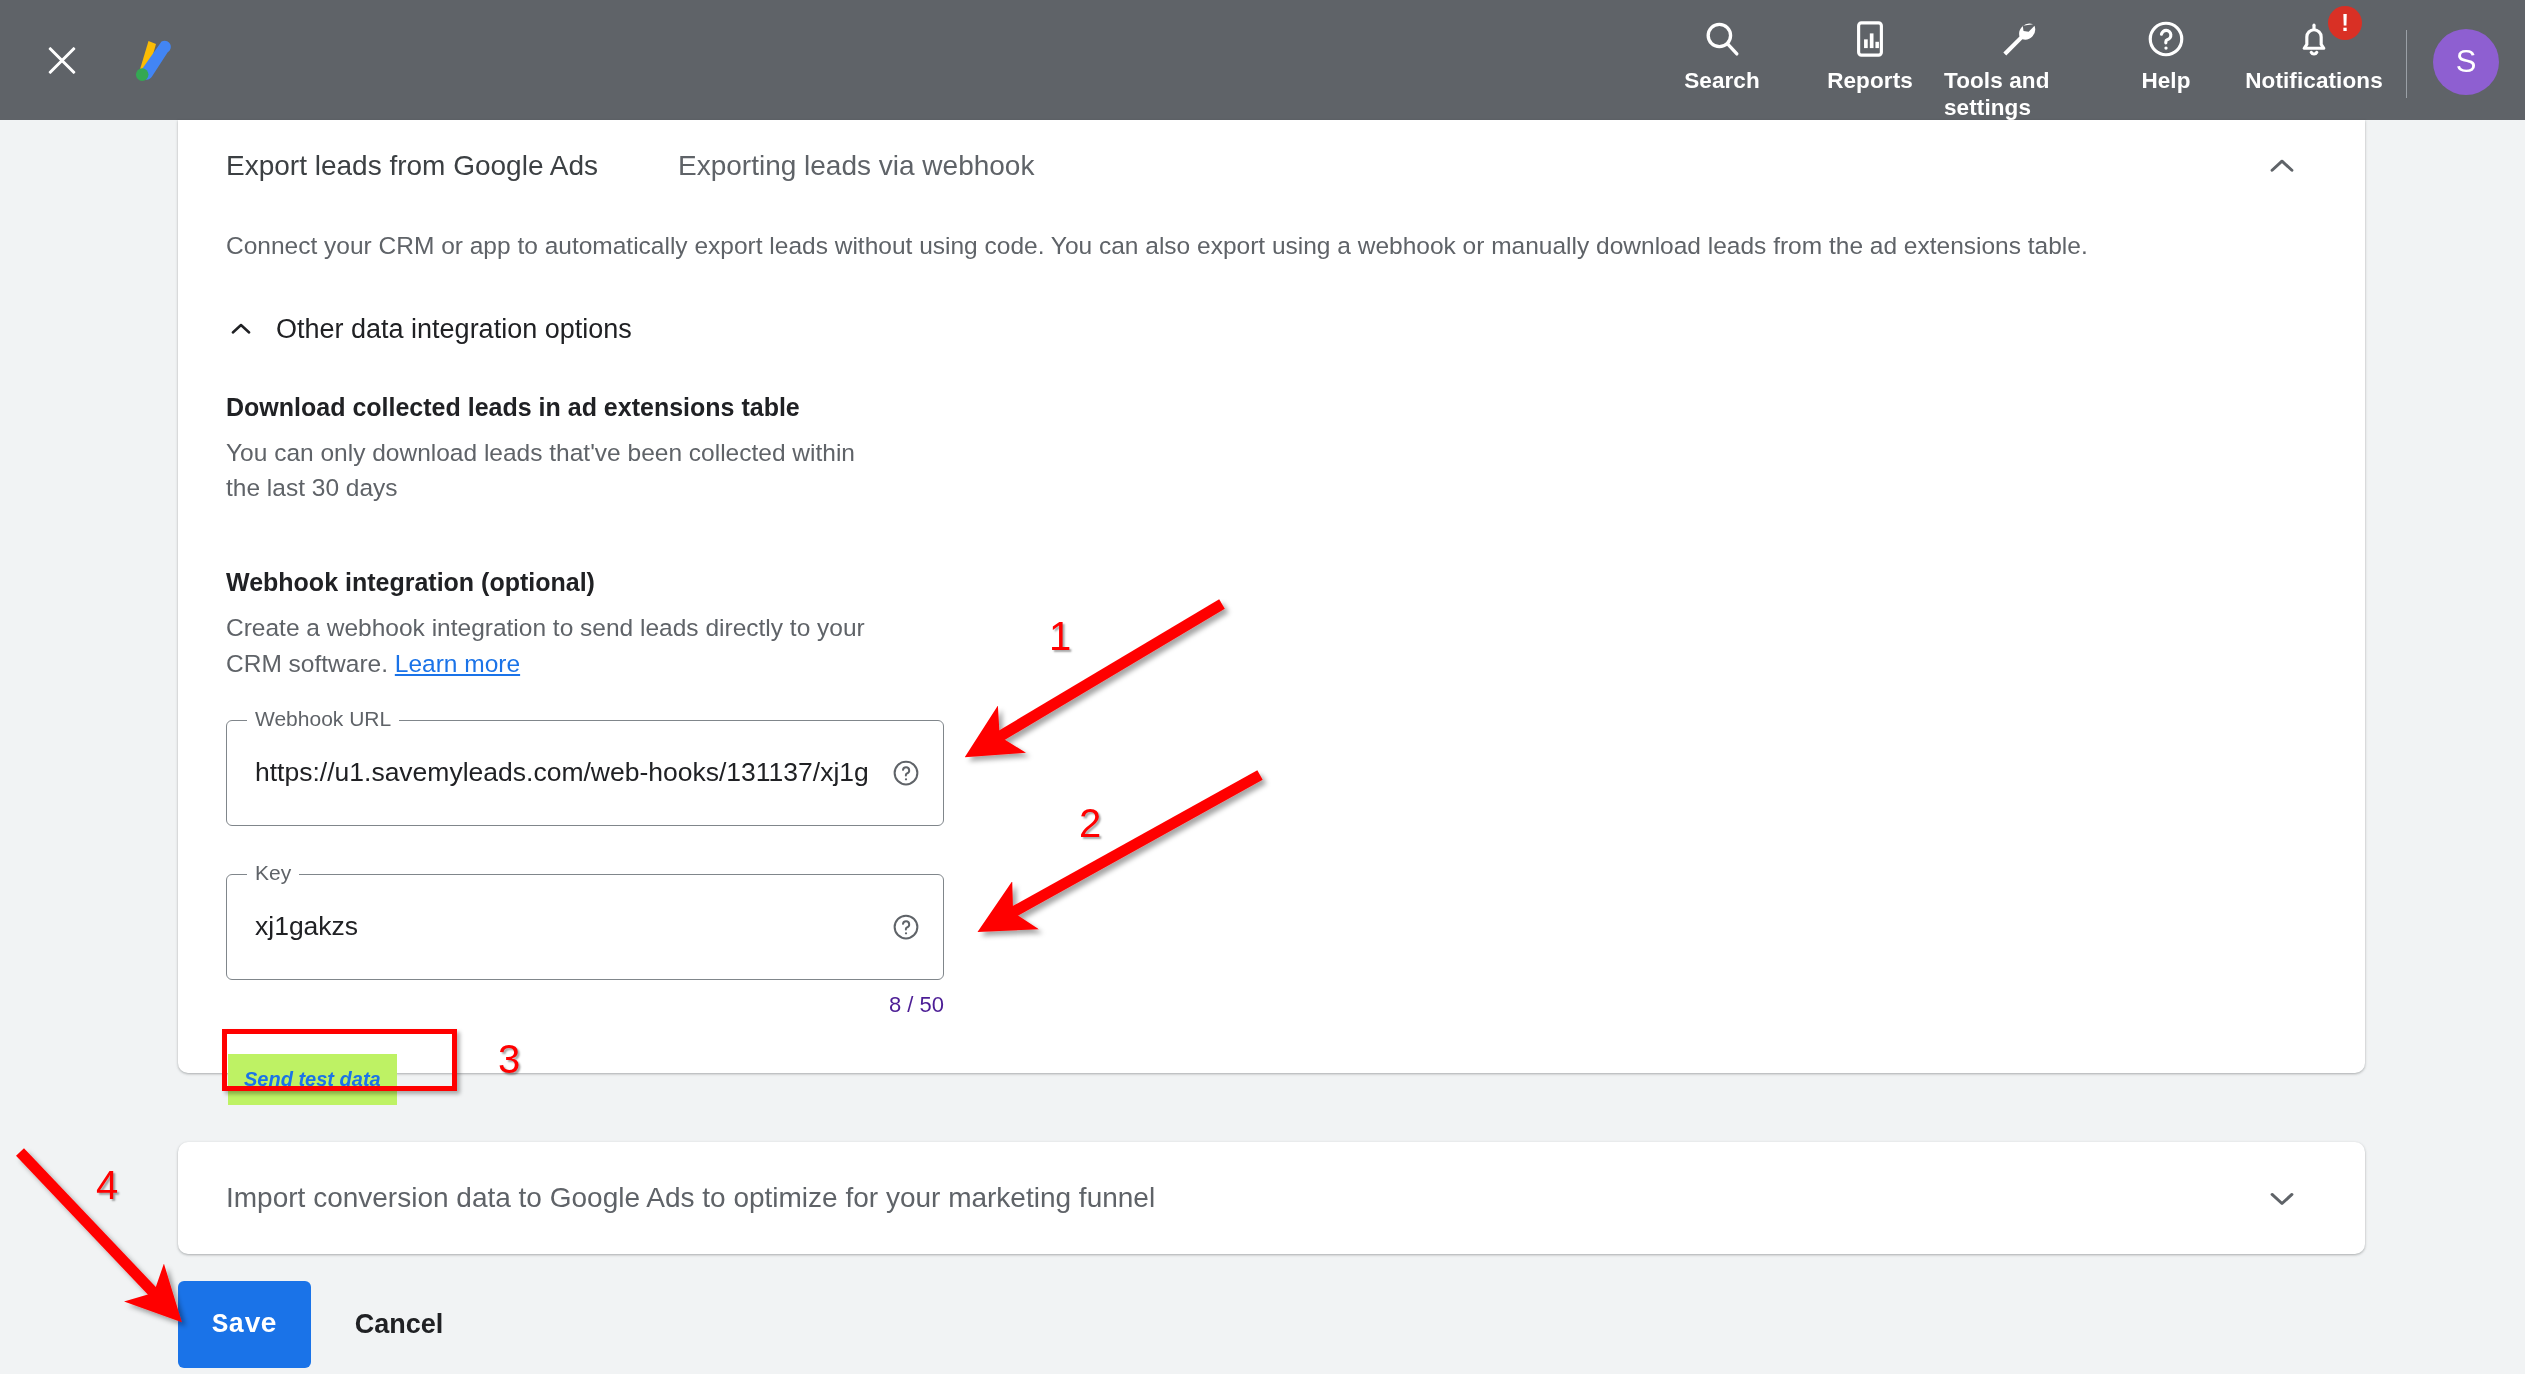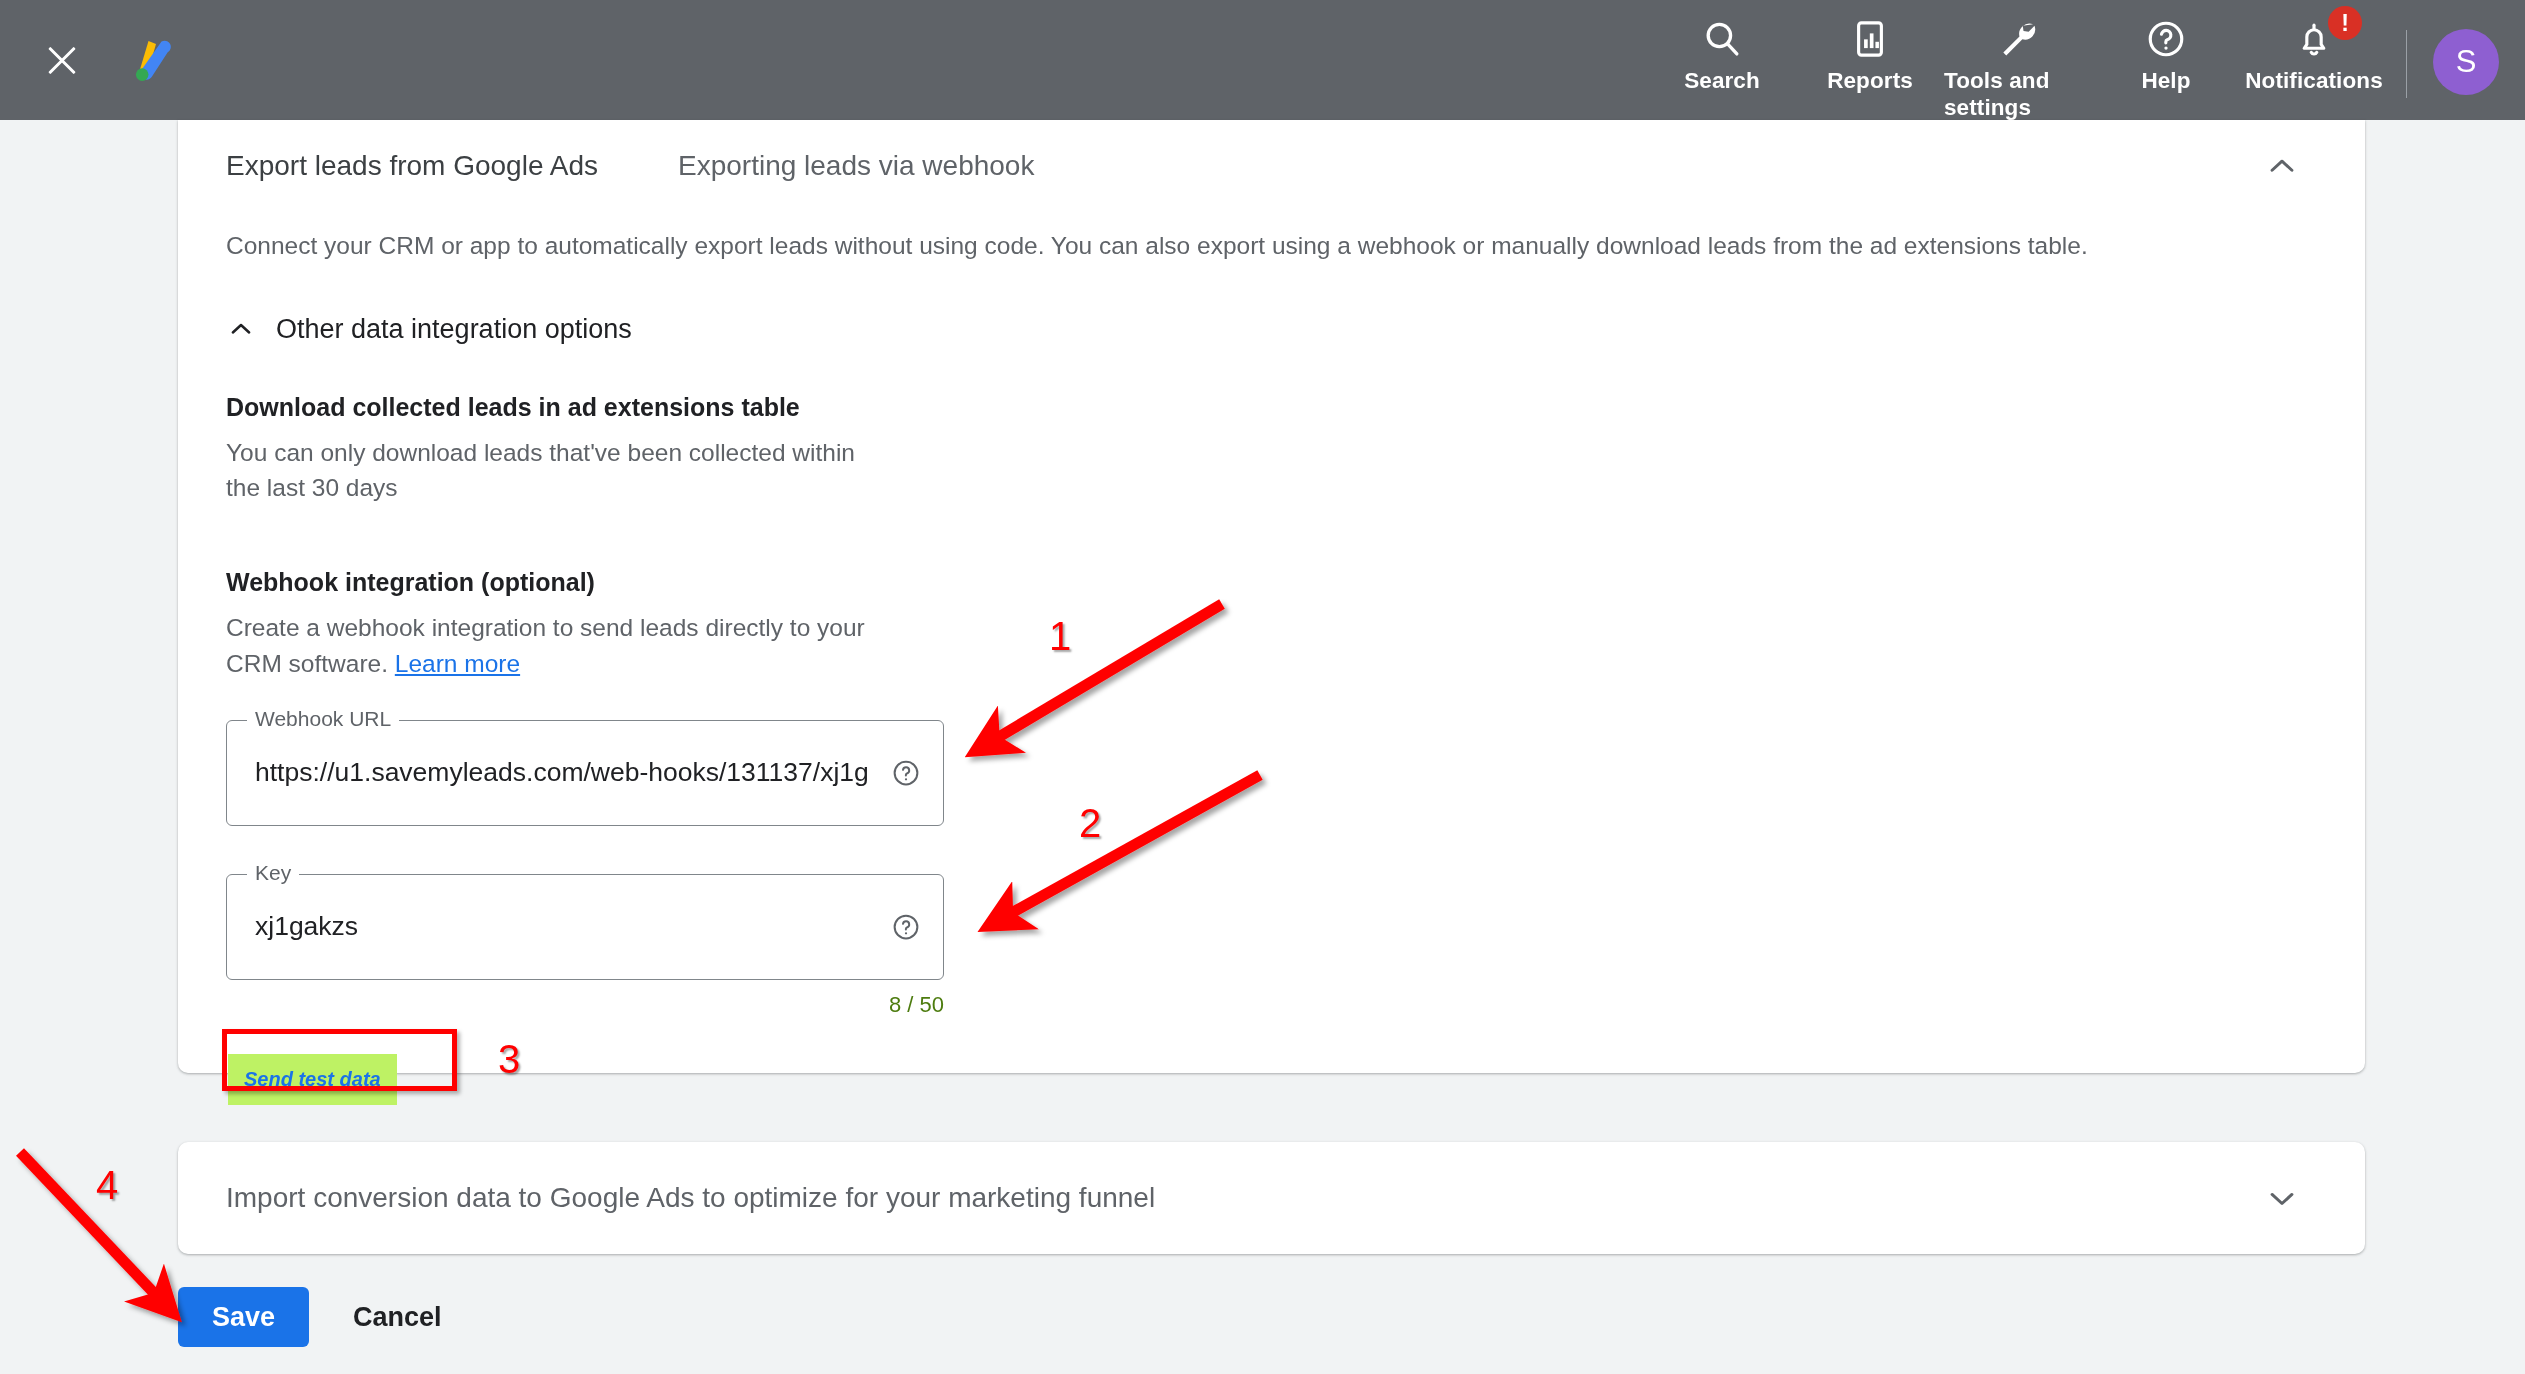--- a/index.html
+++ b/index.html
@@ -157,38 +157,38 @@
     line-height: 1;
   }
   .field-value {
     font-size: 26.5px; color: #202124;
     flex: 1; white-space: nowrap; overflow: hidden;
   }
   .help-ico { width: 30px; height: 30px; flex: 0 0 auto; cursor: pointer; }
   .help-ico.overlap { margin-left: -8px; }
   .counter {
     text-align: right; width: 718px;
-    font-size: 22px; color: #4d7c0f; margin-top: 12px;
+    font-size: 22px; color: #4c1d95; margin-top: 12px;
   }
 
   .textbtn {
     display: inline-block;
     font-size: 20px; color: #1a73e8; font-weight: 700;
     padding: 14px 16px; margin-top: 36px; margin-left: 2px;
     cursor: pointer; background: #bef264; font-style: italic;
   }
 
   
   .footer { position: absolute; top: 1161px; left: 178px; display: flex; align-items: center; gap: 30px; }
   .btn-primary {
     background: #1a73e8; color: #fff;
     font-size: 27px; font-weight: 700;
     border: none; border-radius: 6px;
-    padding: 0 34px; height: 60px; cursor: pointer;
-    font-family: Liberation Sans, sans-serif;
+    padding: 0 34px; height: 87px; cursor: pointer;
+    font-family: Liberation Mono, monospace;
   }
   .btn-text {
     background: transparent; color: #202124;
     font-size: 27px; font-weight: 700;
     border: none; padding: 0 14px; height: 72px; cursor: pointer;
     font-family: "Liberation Sans", sans-serif;
   }
 
   
   .anno { position: absolute; pointer-events: none; }

